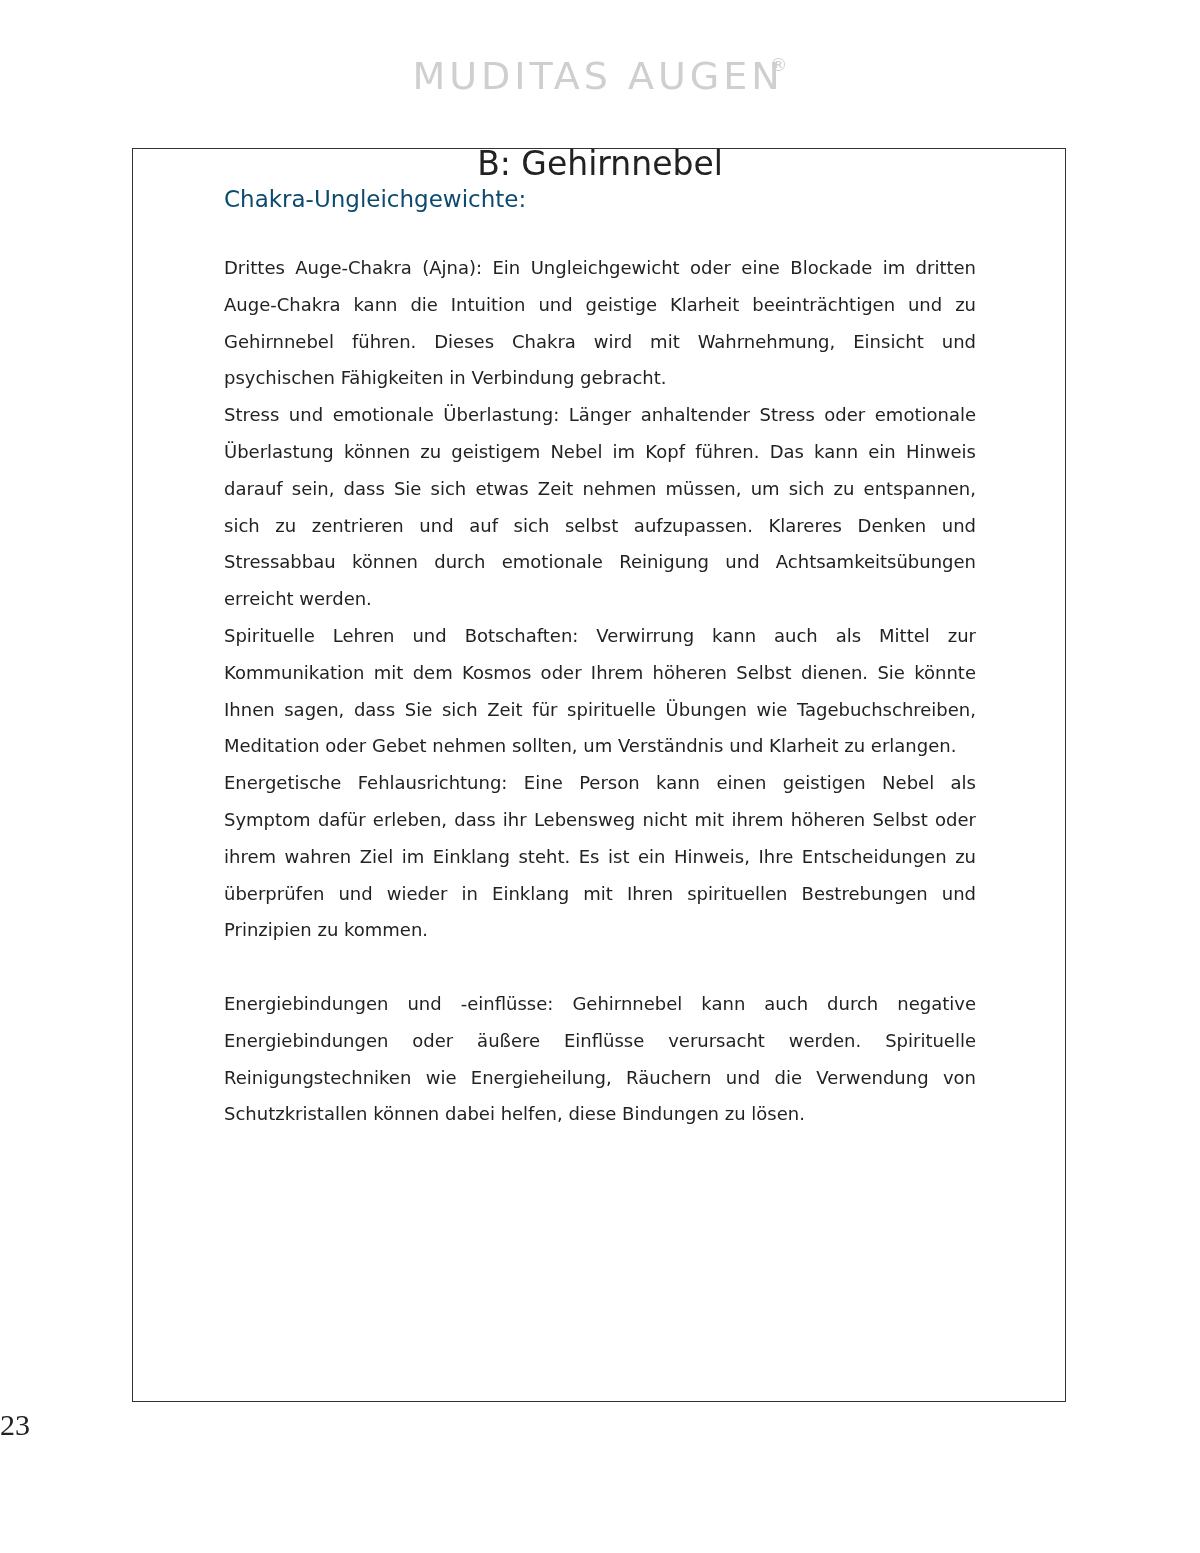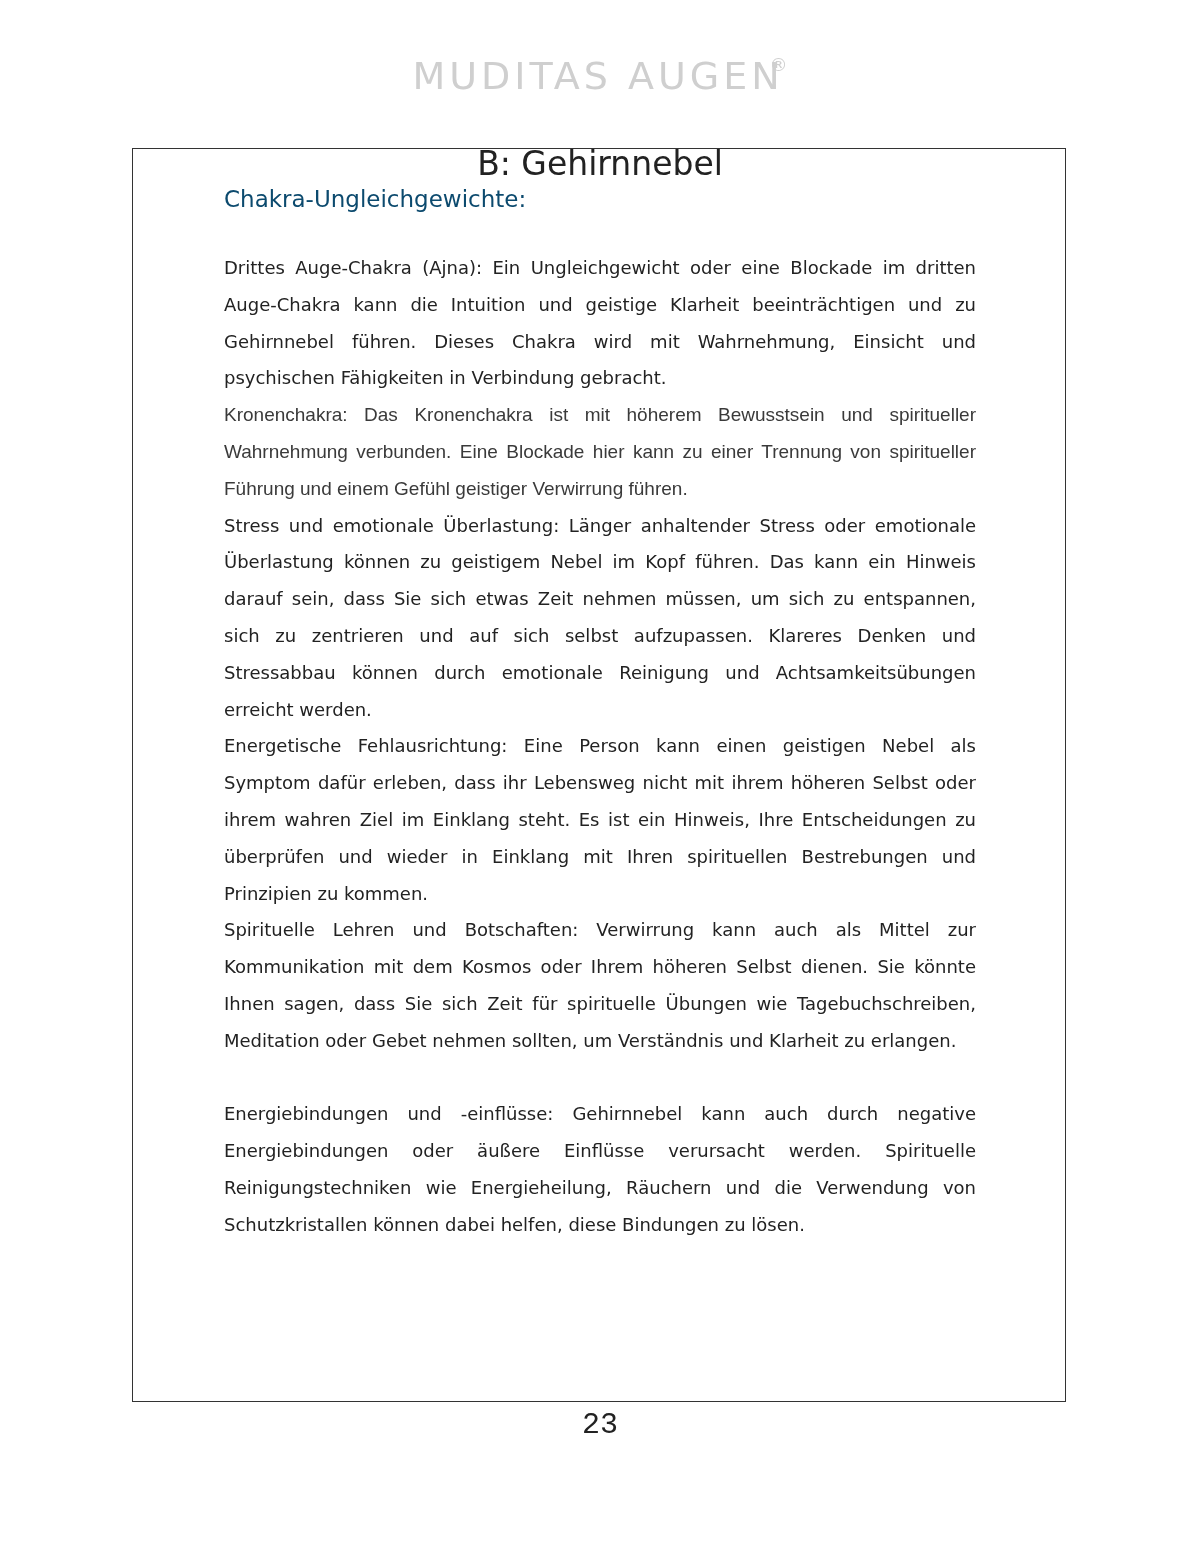--- a/index.html
+++ b/index.html
@@ -6,36 +6,35 @@
   body { width: 1200px; height: 1553px; position: relative; overflow: hidden; font-family: "DejaVu Sans", sans-serif; color: #1e1e1e; }
   .brand { position: absolute; top: 54px; left: 0; width: 1200px; text-align: center; font-size: 38px; letter-spacing: 4px; color: #cfcfcf; font-family: "DejaVu Sans", sans-serif; font-weight: normal; }
   .brand .reg { font-size: 18px; vertical-align: 18px; margin-left: -14px; letter-spacing: 0; }
   .frame { position: absolute; left: 132px; top: 148px; width: 934px; height: 1254px; border: 1.5px solid #333; box-sizing: border-box; }
   .title { position: absolute; top: 144px; left: 0; width: 1200px; text-align: center; font-size: 33px; color: #222; }
   .subtitle { position: absolute; top: 186px; left: 224px; font-size: 23px; color: #0c4a6e; }
   .content { position: absolute; top: 250px; left: 224px; width: 752px; font-size: 18px; line-height: 36.8px; text-align: justify; color: #222; }
   .content p { margin: 0; }
   .content p.light { color: #3a3a3a; font-weight: normal; font-family: "Liberation Sans", sans-serif; font-size: 19px; }
   .content p.gap { margin-top: 36.8px; }
-  .pagenum { position: absolute; top: 1408px; left: 0; width: 1200px; text-align: center; font-size: 30px; color: #222; font-family: Liberation Mono, monospace; }
+  .pagenum { position: absolute; top: 1408px; left: 0; width: 1200px; text-align: left; font-size: 30px; color: #222; font-family: Liberation Serif, serif; }
 </style>
 </head>
 <body>
 
 <div class="brand">
   <span>MUDITAS AUGEN</span><span class="reg">®</span>
 </div>
 
 <div class="frame"></div>
 
 <div class="title">B: Gehirnnebel</div>
 <div class="subtitle">Chakra-Ungleichgewichte:</div>
 
 <div class="content">
   <p>Drittes Auge-Chakra (Ajna): Ein Ungleichgewicht oder eine Blockade im dritten Auge-Chakra kann die Intuition und geistige Klarheit beeinträchtigen und zu Gehirnnebel führen. Dieses Chakra wird mit Wahrnehmung, Einsicht und psychischen Fähigkeiten in Verbindung gebracht.</p>
-  <p class="light">Kronenchakra: Das Kronenchakra ist mit höherem Bewusstsein und spiritueller Wahrnehmung verbunden. Eine Blockade hier kann zu einer Trennung von spiritueller Führung und einem Gefühl geistiger Verwirrung führen.</p>
   <p>Stress und emotionale Überlastung: Länger anhaltender Stress oder emotionale Überlastung können zu geistigem Nebel im Kopf führen. Das kann ein Hinweis darauf sein, dass Sie sich etwas Zeit nehmen müssen, um sich zu entspannen, sich zu zentrieren und auf sich selbst aufzupassen. Klareres Denken und Stressabbau können durch emotionale Reinigung und Achtsamkeitsübungen erreicht werden.</p>
+  <p>Spirituelle Lehren und Botschaften: Verwirrung kann auch als Mittel zur Kommunikation mit dem Kosmos oder Ihrem höheren Selbst dienen. Sie könnte Ihnen sagen, dass Sie sich Zeit für spirituelle Übungen wie Tagebuchschreiben, Meditation oder Gebet nehmen sollten, um Verständnis und Klarheit zu erlangen.</p>
   <p>Energetische Fehlausrichtung: Eine Person kann einen geistigen Nebel als Symptom dafür erleben, dass ihr Lebensweg nicht mit ihrem höheren Selbst oder ihrem wahren Ziel im Einklang steht. Es ist ein Hinweis, Ihre Entscheidungen zu überprüfen und wieder in Einklang mit Ihren spirituellen Bestrebungen und Prinzipien zu kommen.</p>
-  <p>Spirituelle Lehren und Botschaften: Verwirrung kann auch als Mittel zur Kommunikation mit dem Kosmos oder Ihrem höheren Selbst dienen. Sie könnte Ihnen sagen, dass Sie sich Zeit für spirituelle Übungen wie Tagebuchschreiben, Meditation oder Gebet nehmen sollten, um Verständnis und Klarheit zu erlangen.</p>
   <p class="gap">Energiebindungen und -einflüsse: Gehirnnebel kann auch durch negative Energiebindungen oder äußere Einflüsse verursacht werden. Spirituelle Reinigungstechniken wie Energieheilung, Räuchern und die Verwendung von Schutzkristallen können dabei helfen, diese Bindungen zu lösen.</p>
 </div>
 
 <div class="pagenum">23</div>
 
 </body></html>

